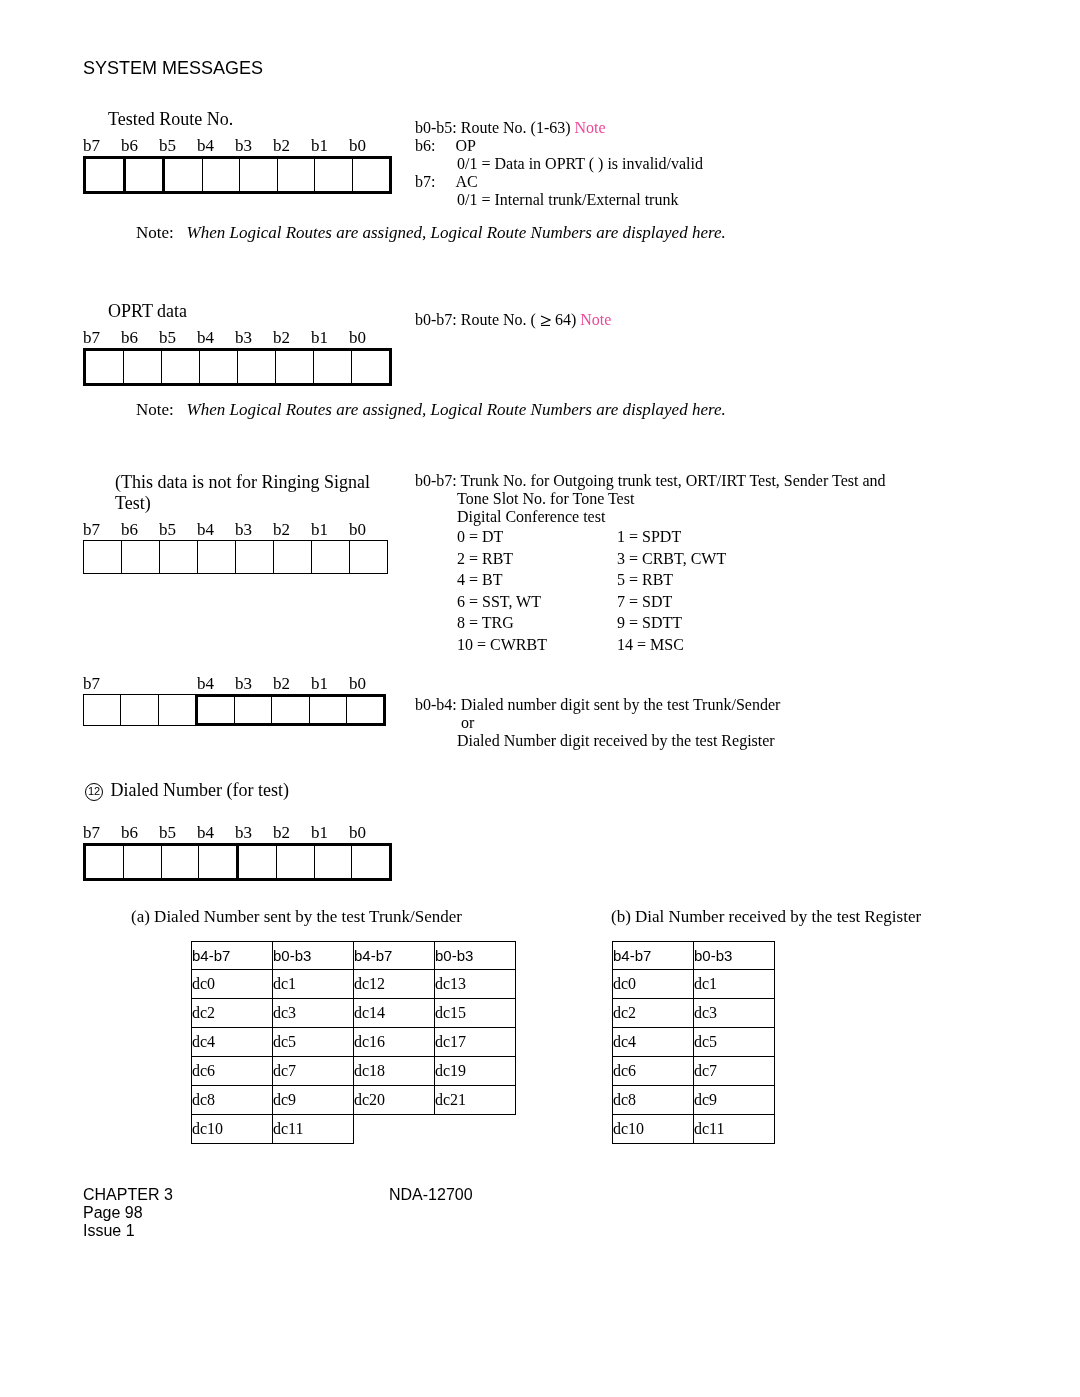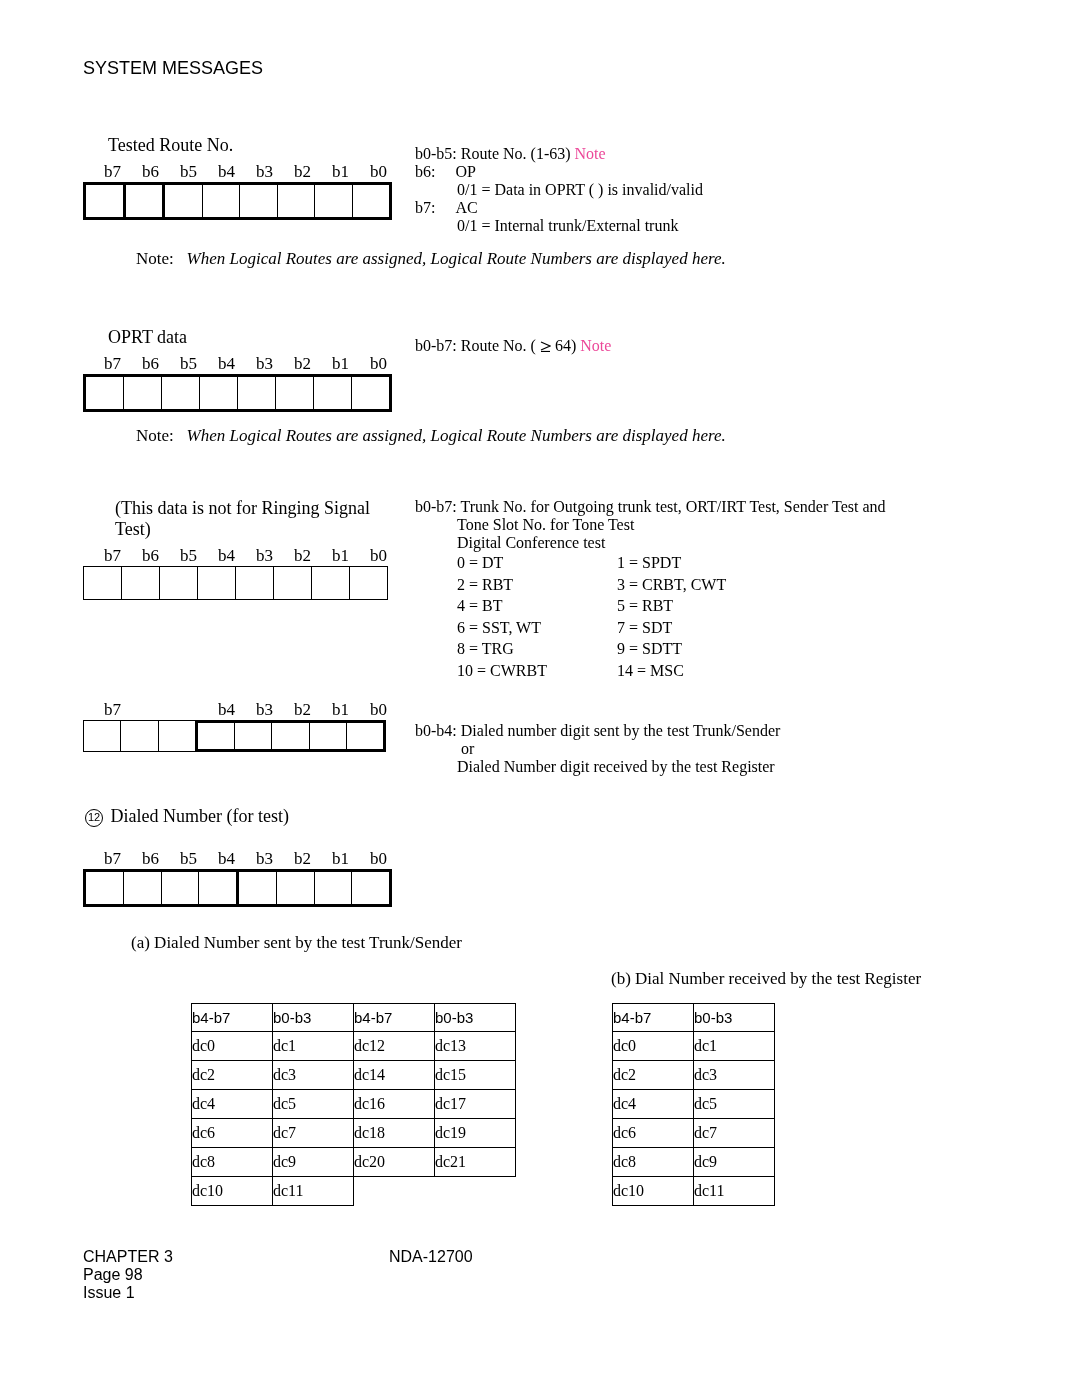--- a/index.html
+++ b/index.html
@@ -6,26 +6,26 @@
   font-family: "Times New Roman", Times, serif;
   font-size: 17px;
   color: #000;
   background: #fff;
   margin: 0;
   padding: 58px 83px 40px 83px;
   width: 1080px;
   box-sizing: border-box;
 }
 .sans { font-family: Arial, Helvetica, sans-serif; }
-.header-title { font-size: 18px; margin-bottom: 56px; }
+.header-title { font-size: 18px; margin-bottom: 30px; }
 
 .row { display: flex; align-items: flex-start; margin-bottom: 6px; }
 .section-title { margin-left: 25px; font-size: 18px; margin-bottom: 6px; }
 .bits-labels { display:flex; }
-.bits-labels > div { width: 38px; text-align:right; font-size:17px; }
+.bits-labels > div { width: 38px; text-align:left; font-size:17px; }
 .bit-table { display:flex; border:3px solid #000; height:32px; width:303px; }
 .bit-cell { flex:1; border-right:1px solid #000; }
 .bit-cell:last-child{border-right:none;}
 
 
 .byte1 .bit-cell.thick { border-right:3px solid #000; }
 
 .byte3 { display:flex; height:32px; width:303px; }
 .byte3-left { display:flex; border:1px solid #000; border-right:none; flex:3; }
 .byte3-left > div{flex:1; border-right:1px solid #000;}
@@ -275,21 +275,21 @@
       <div></div>
       <div></div>
   </div>
 </div>
 
 <div class="tables-row" style="margin-top:26px;">
   <div style="width:480px; margin-left:48px;">
     <div style="margin-bottom:14px;">(a)   Dialed Number sent by the test Trunk/Sender</div>
   </div>
   <div>
-    <div style="margin-bottom:14px;margin-top:36px;">(b)   Dial Number received by the test Register</div>
+    <div style="margin-bottom:14px;">(b)   Dial Number received by the test Register</div>
   </div>
 </div>
 
 <div class="tables-row">
   <div style="margin-left:108px;">
     <table class="tbl tbl-a">
       <tbody>
           <tr>
         <th>b4-b7</th>
         <th>b0-b3</th>

